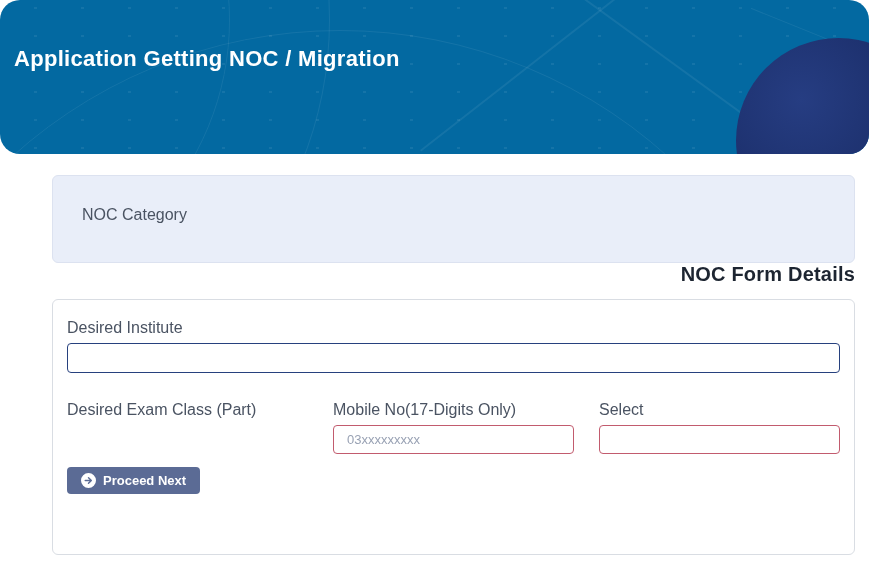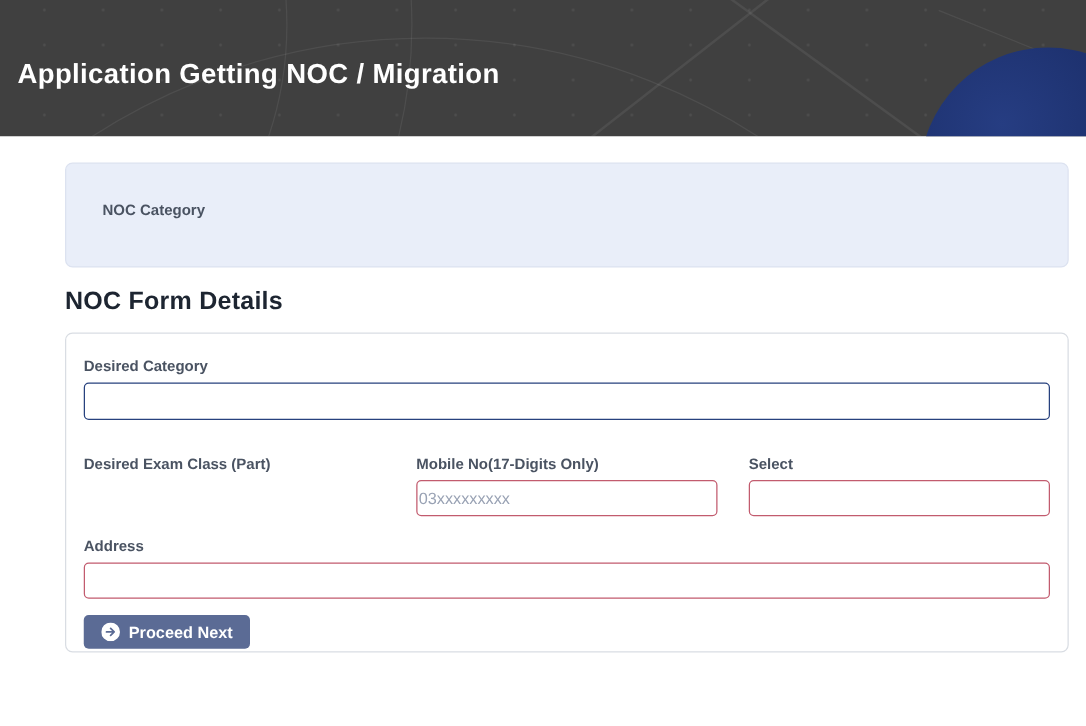--- a/index.html
+++ b/index.html
@@ -1,20 +1,20 @@
 <!DOCTYPE html>
 <html><head>
 <meta charset="utf-8">
 <style>
   * { margin:0; padding:0; box-sizing:border-box; }
   html,body { width:869px; height:581px; background:#ffffff;
     font-family:"Liberation Sans", sans-serif; overflow:hidden; }
 
   
-  .hdr { position:relative; width:100%; height:109px; background:#404040; overflow:hidden; }
+  .hdr { position:relative; width:100%; height:154px; background:#0369a1; overflow:hidden;border-radius:20px; }
   .hdr-dots { position:absolute; inset:0;
     background-image:radial-gradient(rgba(255,255,255,0.07) 1.5px, transparent 1.6px);
     background-size:47px 28px; background-position:12px 22px; }
   .hdr-line { position:absolute; height:2px; background:rgba(255,255,255,0.07); }
   .hdr-line.l1 { width:620px; top:150px; left:420px; transform:rotate(-38deg); transform-origin:left top; }
   .hdr-line.l2 { width:420px; top:-20px; left:560px; transform:rotate(36deg); transform-origin:left top; }
   .hdr-line.l3 { width:300px; top:64px; left:740px; transform:rotate(22deg); height:1px; }
   .hdr-arc { position:absolute; border-radius:50%; border:1px solid rgba(255,255,255,0.07); }
   .hdr-arc.a1 { width:560px; height:560px; left:-330px; top:-260px; }
   .hdr-arc.a2 { width:760px; height:760px; left:-430px; top:-360px; }
@@ -26,39 +26,39 @@
     font-size:22px; font-weight:bold; letter-spacing:0.3px; }
 
   
   .container { margin:0 14px 0 52px; width:803px; }
 
   
   .panel { margin-top:21px; background:#e9eef9; border:1px solid #dce2f0;
     border-radius:6px; padding:30px 29px 32px 29px; display:flex; gap:24px; }
   .panel .fld { flex:1; }
 
-  .lbl { display:block; font-size:12px; color:#4a5362; margin-bottom:6px;font-weight:bold; }
+  .lbl { display:block; font-size:16px; color:#4a5362; margin-bottom:6px; }
 
   .select-wrap { position:relative; }
   select { width:100%; height:26px; appearance:none; -webkit-appearance:none;
     border:1px solid #27417e; border-radius:4px; background:#ffffff;
     font-family:"Liberation Sans", sans-serif; font-size:13px; color:#2a3140;
     padding:0 26px 0 11px; outline:none; }
   .chev { position:absolute; right:9px; top:50%; margin-top:-5px; pointer-events:none; }
 
   
-  .section-title { margin-top:16px; font-size:20px; font-weight:600;
-    color:#1d2531; letter-spacing:0.2px; }
+  .section-title { font-size:20px; font-weight:600;
+    color:#1d2531; letter-spacing:0.2px;text-align:right; }
 
   
   .card { margin-top:13px; background:#ffffff; border:1px solid #d9dde3;
     border-radius:6px; padding:19px 14px 11px 14px; height:256px; }
   input[type=text] { width:100%; height:30px; border-radius:4px; background:#fff;
     font-family:"Liberation Sans", sans-serif; font-size:13px; color:#2a3140;
-    padding:0 1px; outline:none; }
+    padding:0 13px; outline:none; }
   input.blue { border:1px solid #27417e; }
   input.err  { border:1px solid #c25b6e; height:29px; }
   input::placeholder { color:#99a2b4; opacity:1; }
 
   .row3 { margin-top:28px; display:grid; grid-template-columns:1fr 1fr 1fr; gap:25px; }
   .row3 select { height:28px; }
 
   .addr { margin-top:17px; }
 
   .btn { margin-top:13px; display:inline-flex; align-items:center; gap:7px;
@@ -87,42 +87,38 @@
     <div class="fld">
       <label class="lbl">NOC Category</label>
     </div>
   </div>
 
   <div class="section-title">NOC Form Details</div>
 
   <div class="card">
 
     <div>
-      <label class="lbl">Desired Category</label>
+      <label class="lbl">Desired Institute</label>
       <input type="text" class="blue" value="" style="">
     </div>
 
     <div class="row3">
       <div>
         <label class="lbl">Desired Exam Class (Part)</label>
       </div>
       <div>
         <label class="lbl">Mobile No(17-Digits Only)</label>
         <input type="text" class="err" placeholder="03xxxxxxxxx" style="">
       </div>
       <div>
         <label class="lbl">Select</label>
         <input type="text" class="err" value="" style="">
       </div>
     </div>
 
-    <div class="addr">
-      <label class="lbl">Address</label>
-      <input type="text" class="err" value="" style="">
-    </div>
 
     <button class="btn">
       <svg width="15" height="15" viewBox="0 0 16 16">
         <path fill="#ffffff" d="M8 0a8 8 0 1 1 0 16A8 8 0 0 1 8 0M4.5 7.25a.75.75 0 0 0 0 1.5h4.69l-1.72 1.72a.75.75 0 1 0 1.06 1.06l3-3a.75.75 0 0 0 0-1.06l-3-3a.75.75 0 1 0-1.06 1.06l1.72 1.72z"></path>
       </svg>
       <span>Proceed Next</span>
     </button>
 
   </div>
 </div>

